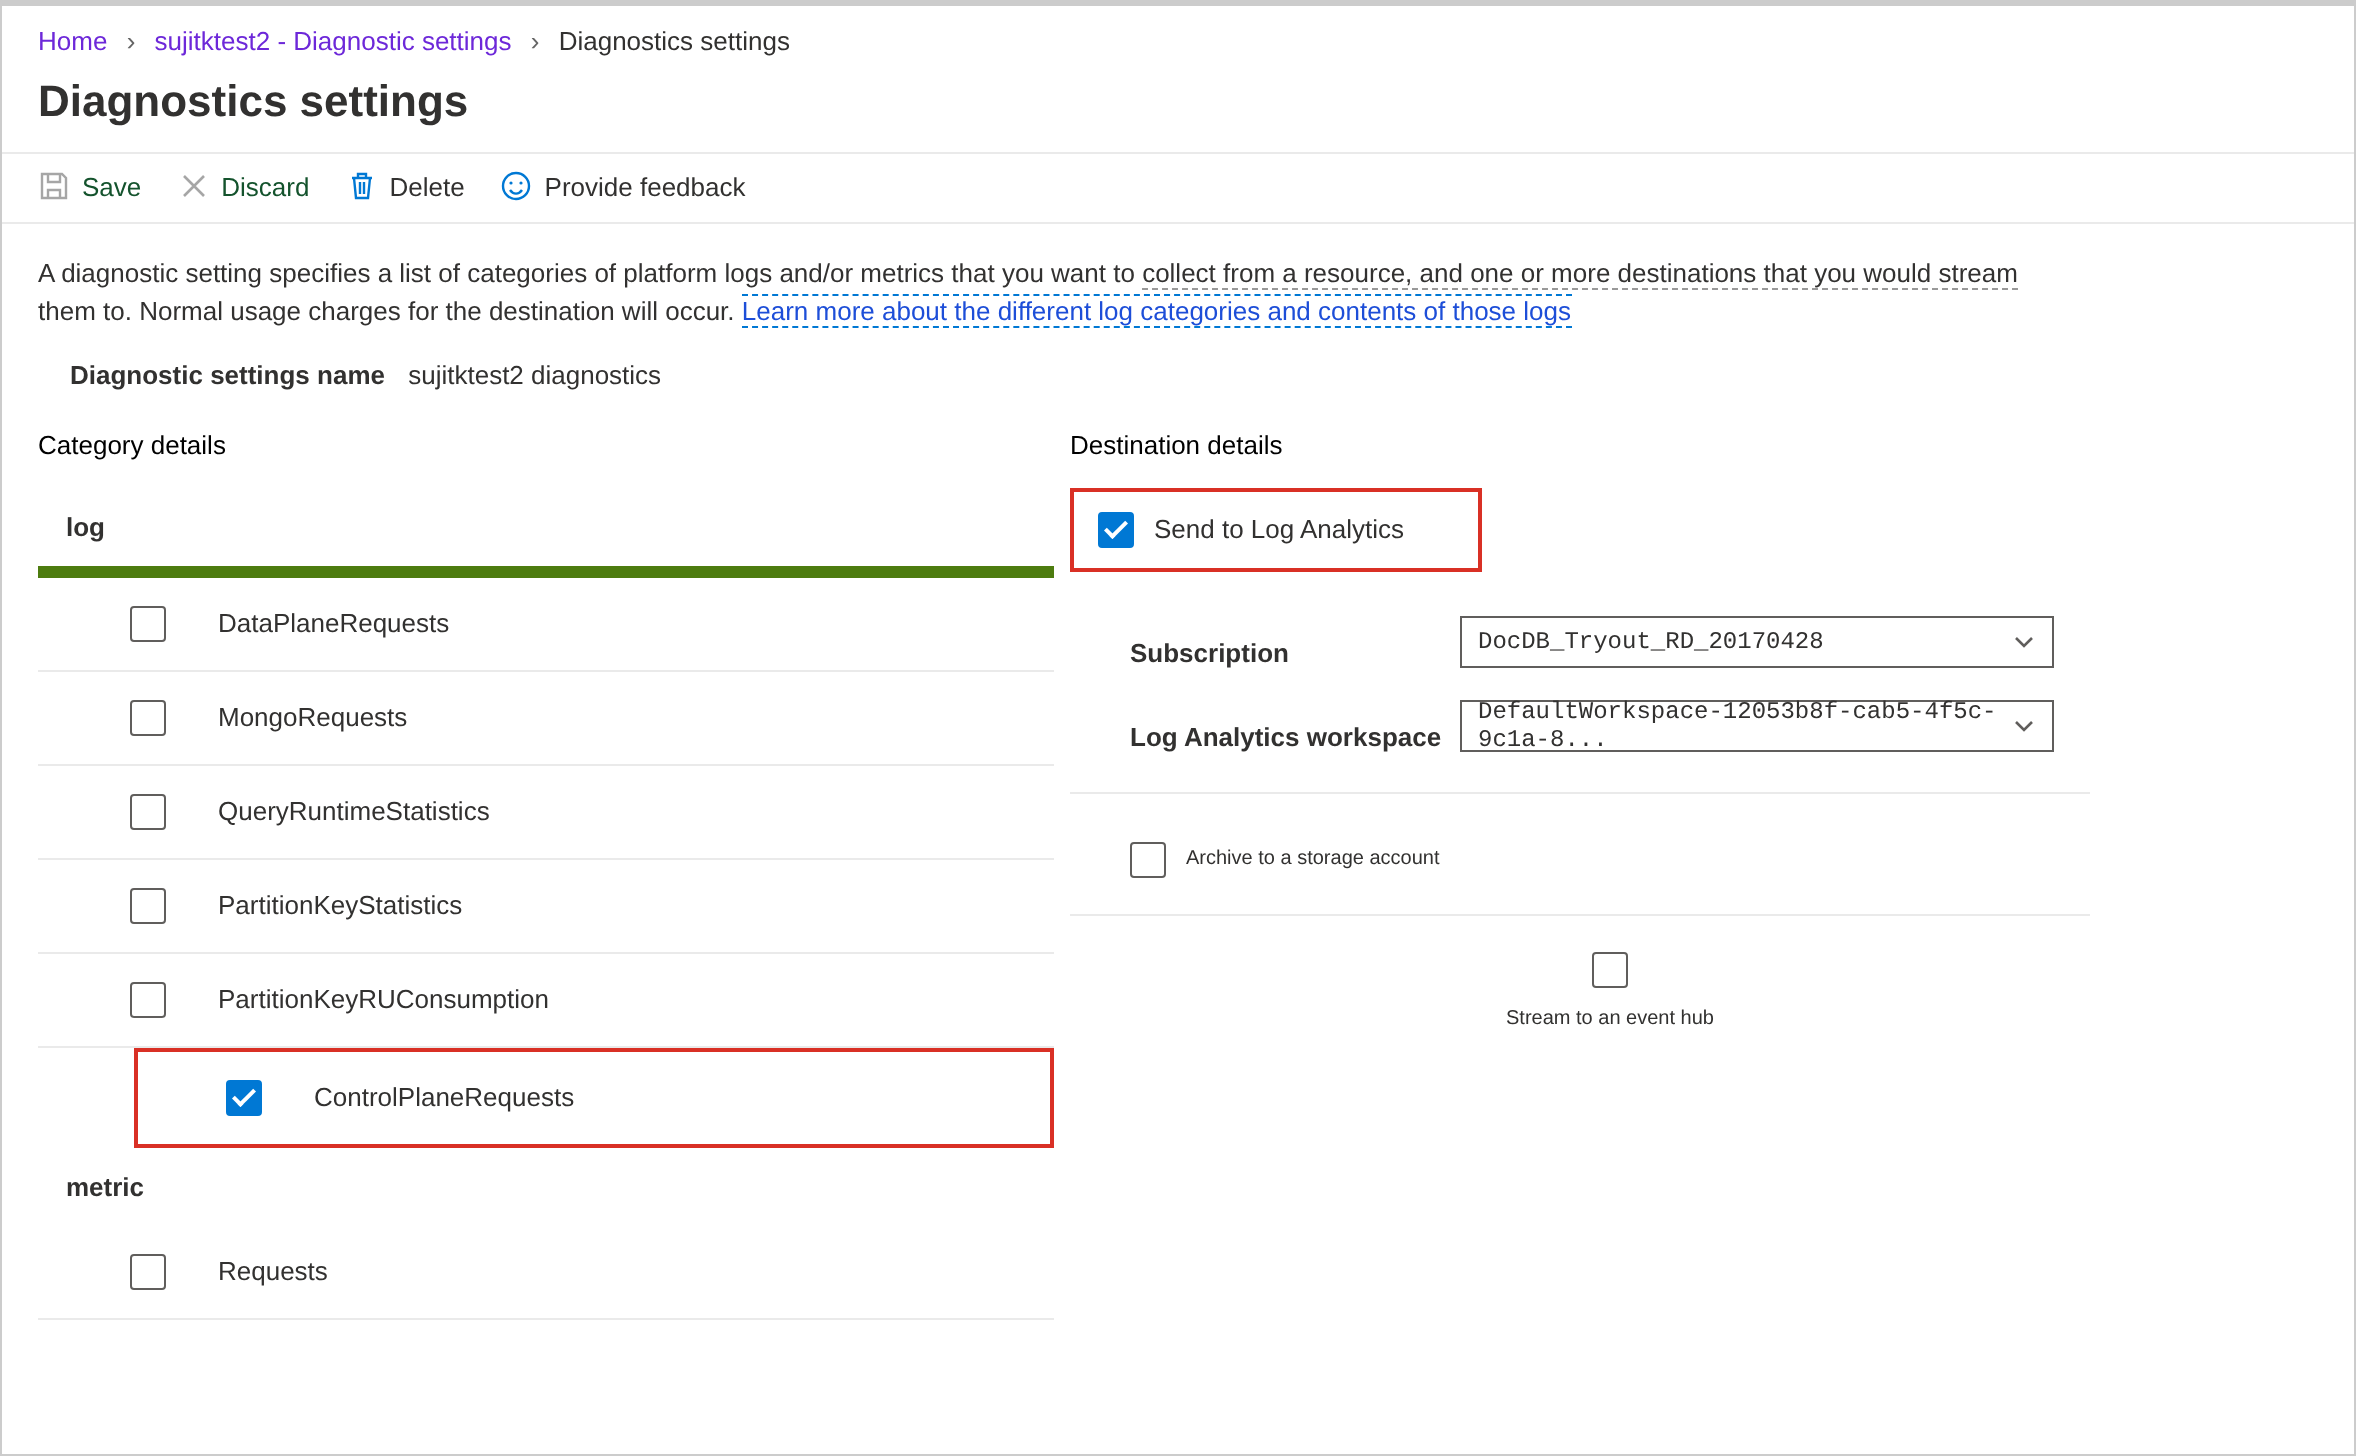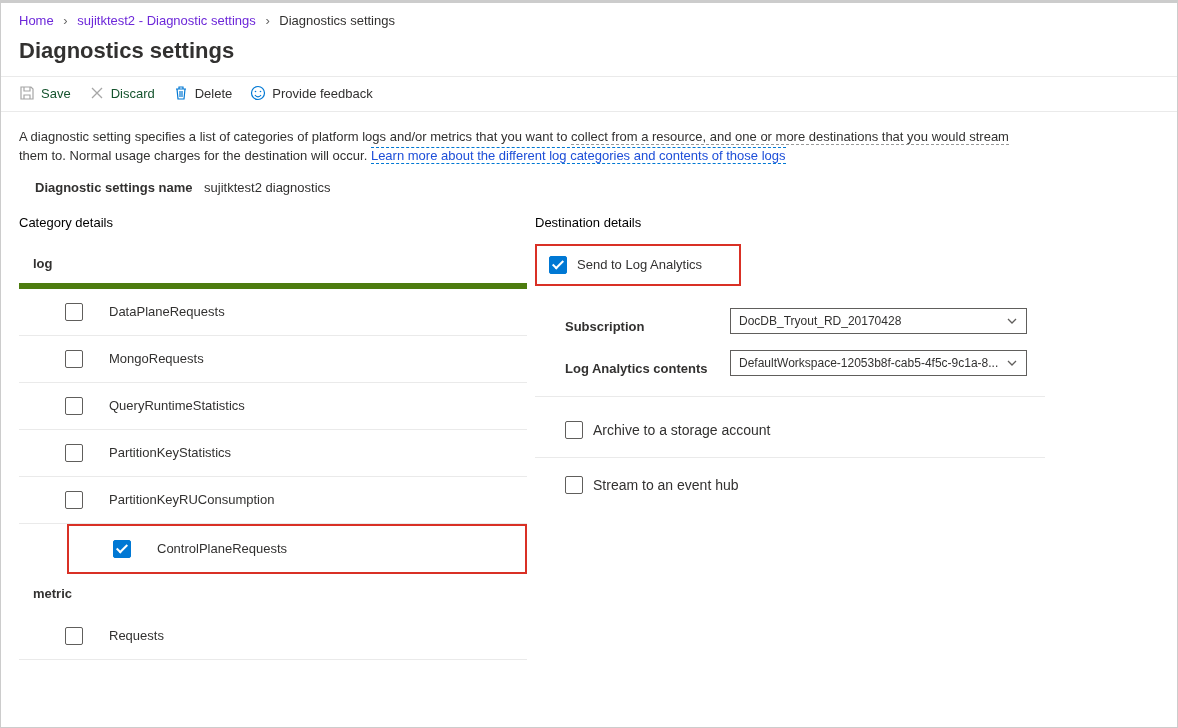--- a/index.html
+++ b/index.html
@@ -128,29 +128,30 @@
       flex: 1;
       border: 1px solid #605e5c;
       height: 26px;
       display: flex;
       align-items: center;
       justify-content: space-between;
       padding: 0 8px;
       font-size: 12px;
       cursor: pointer;
       max-width: 320px;
+      font-family: Liberation Mono, monospace;
     }
     .dest-field .select .chev { color: #605e5c; }
     .dest-section { border-bottom: 1px solid #eaeaea; padding-bottom: 12px; margin-bottom: 6px; }
     .dest-check-row {
       display: flex;
       align-items: center;
       gap: 10px;
       padding: 18px 0 18px 30px;
-      font-size: 14px;
+      font-size: 10px;
       border-bottom: 1px solid #eaeaea;
     }
     svg { display: block; }
   </style>
 </head>
 <body>
 
 <div class="breadcrumb">
   <a href="#">Home</a>
   <span class="sep">›</span>
@@ -266,36 +267,36 @@
             <span>DocDB_Tryout_RD_20170428</span>
             <span class="chev">
               <svg width="12" height="12" viewBox="0 0 12 12">
                   <path fill="none" stroke="#605e5c" stroke-width="1.3" d="M2 4l4 4 4-4"></path>
                 </svg>
             </span>
           </div>
         </div>
 
         <div class="dest-field">
-          <span class="flbl">Log Analytics contents</span>
+          <span class="flbl">Log Analytics workspace</span>
           <div class="select">
             <span>DefaultWorkspace-12053b8f-cab5-4f5c-9c1a-8...</span>
             <span class="chev">
               <svg width="12" height="12" viewBox="0 0 12 12">
                   <path fill="none" stroke="#605e5c" stroke-width="1.3" d="M2 4l4 4 4-4"></path>
                 </svg>
             </span>
           </div>
         </div>
       </div>
 
       <div class="dest-check-row">
         <span class="checkbox"></span>
         <span>Archive to a storage account</span>
       </div>
 
-      <div class="dest-check-row" style="border-bottom:none;">
+      <div class="dest-check-row" style="border-bottom:none;flex-direction:column;">
         <span class="checkbox"></span>
         <span>Stream to an event hub</span>
       </div>
     </div>
   </div>
 </div>
 
 </body></html>

